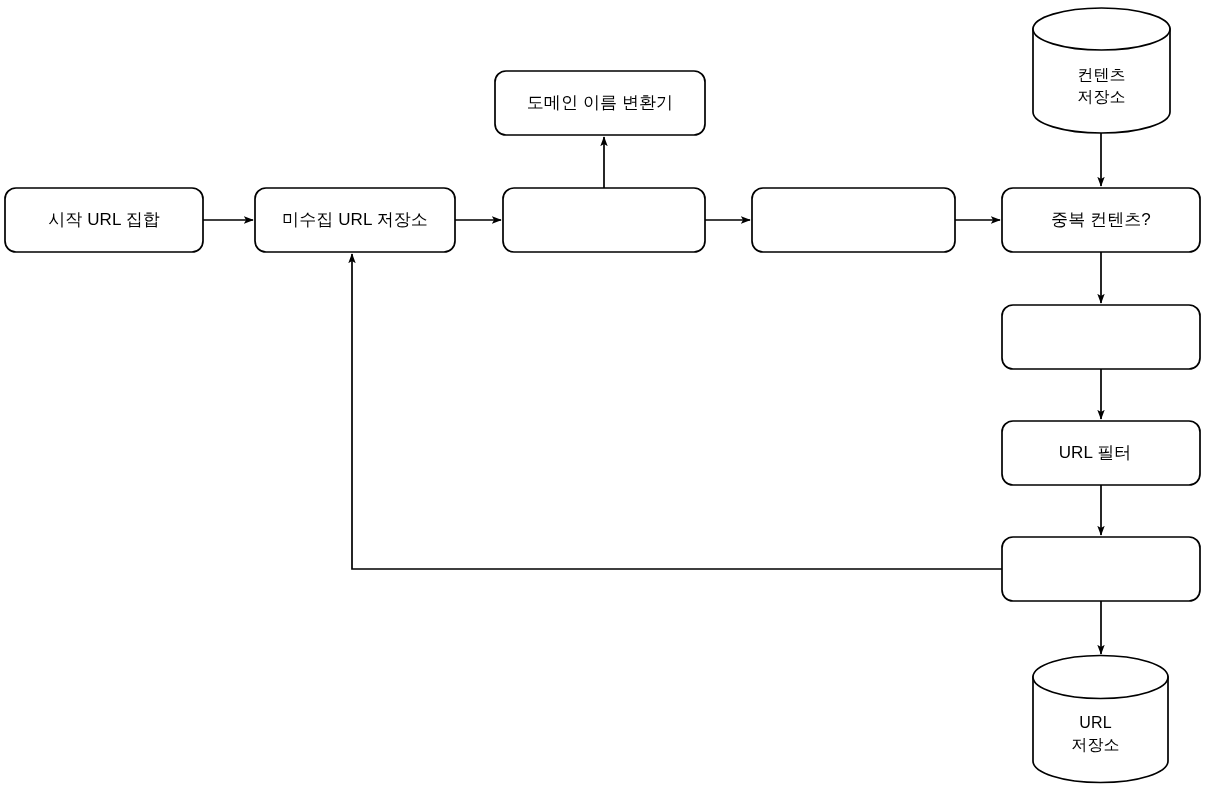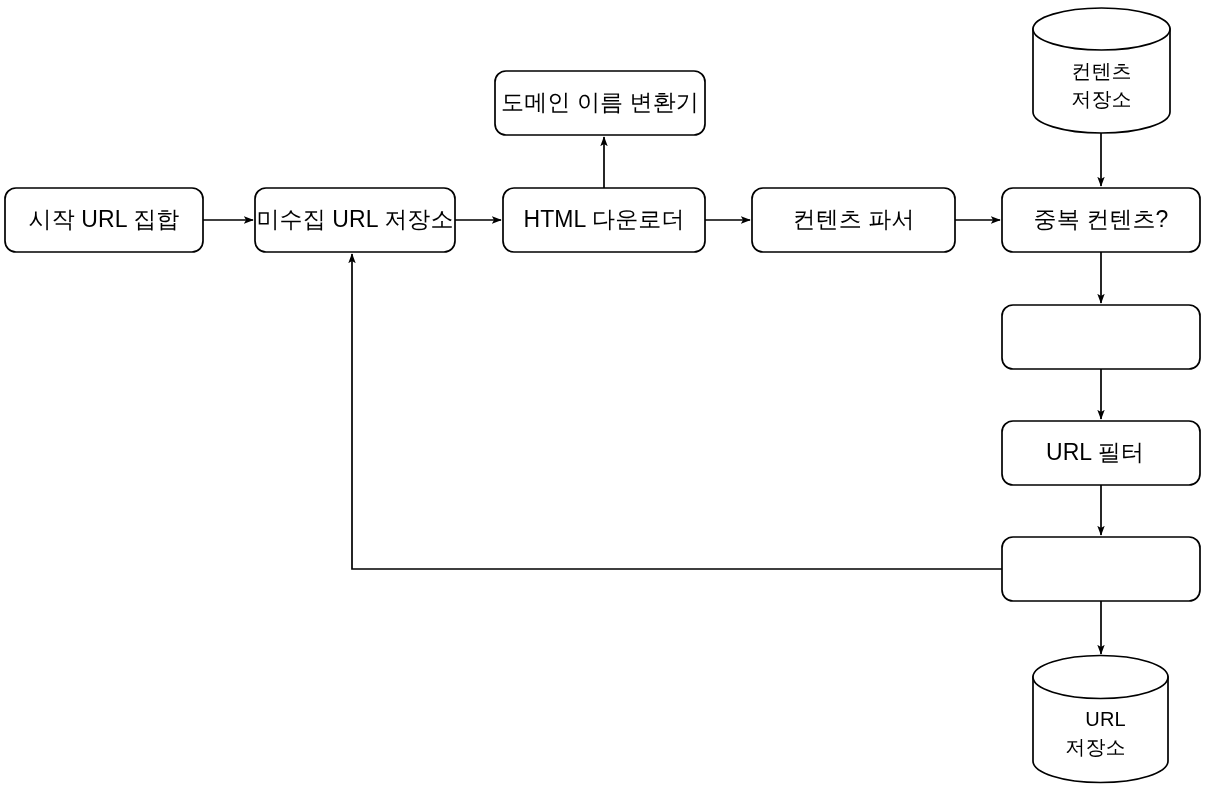--- a/index.html
+++ b/index.html
@@ -25,31 +25,30 @@
     width: 1224px;
     height: 802px;
   }
   .node-label {
     position: absolute;
     display: flex;
     align-items: center;
     justify-content: center;
     text-align: center;
     color: #000000;
-    font-size: 23px;
+    font-size: 17px;
     line-height: 1.35;
     letter-spacing: 0.1px;
     white-space: pre-line;
     pointer-events: none;
     -webkit-font-smoothing: antialiased;
   }
   .node-label.store {
-    font-size: 20px;
+    font-size: 16px;
     line-height: 1.38;
-    text-align: right;
   }
 </style>
 </head>
 <body>
 
 <div id="diagram-canvas">
 
   <svg id="diagram-svg" viewBox="0 0 1224 802" xmlns="http://www.w3.org/2000/svg">
     <defs>
       <marker id="arrowhead" markerWidth="10" markerHeight="8" refX="9.2" refY="4" orient="auto" markerUnits="userSpaceOnUse">
@@ -125,25 +124,23 @@
       <line x1="1101" y1="601" x2="1101" y2="654" marker-end="url(#arrowhead)"></line>
 
       <path d="M1002,569 L352,569 L352,254" marker-end="url(#arrowhead)"></path>
     </g>
   </svg>
 
   <div class="node-label" style="left:255px; top:188px; width:200px; height:64px;">미수집 URL 저장소</div>
 
   <div class="node-label" style="left:5px;  top:188px; width:198px; height:64px;">시작 URL 집합</div>
 
-  <div class="node-label" style="left:503px; top:188px; width:202px; height:64px;">HTML 다운로더</div>
 
   <div class="node-label" style="left:495px; top:71px;  width:210px; height:64px;">도메인 이름 변환기</div>
 
-  <div class="node-label" style="left:752px; top:188px; width:203px; height:64px;">컨텐츠 파서</div>
 
   <div class="node-label" style="left:1002px; top:188px; width:198px; height:64px;">중복 컨텐츠?</div>
 
   <div class="node-label store" style="left:1033px; top:44px; width:137px; height:84px;">컨텐츠
 저장소</div>
 
 
   <div class="node-label" style="left:996px; top:421px; width:198px; height:64px;">URL 필터</div>
 
 

